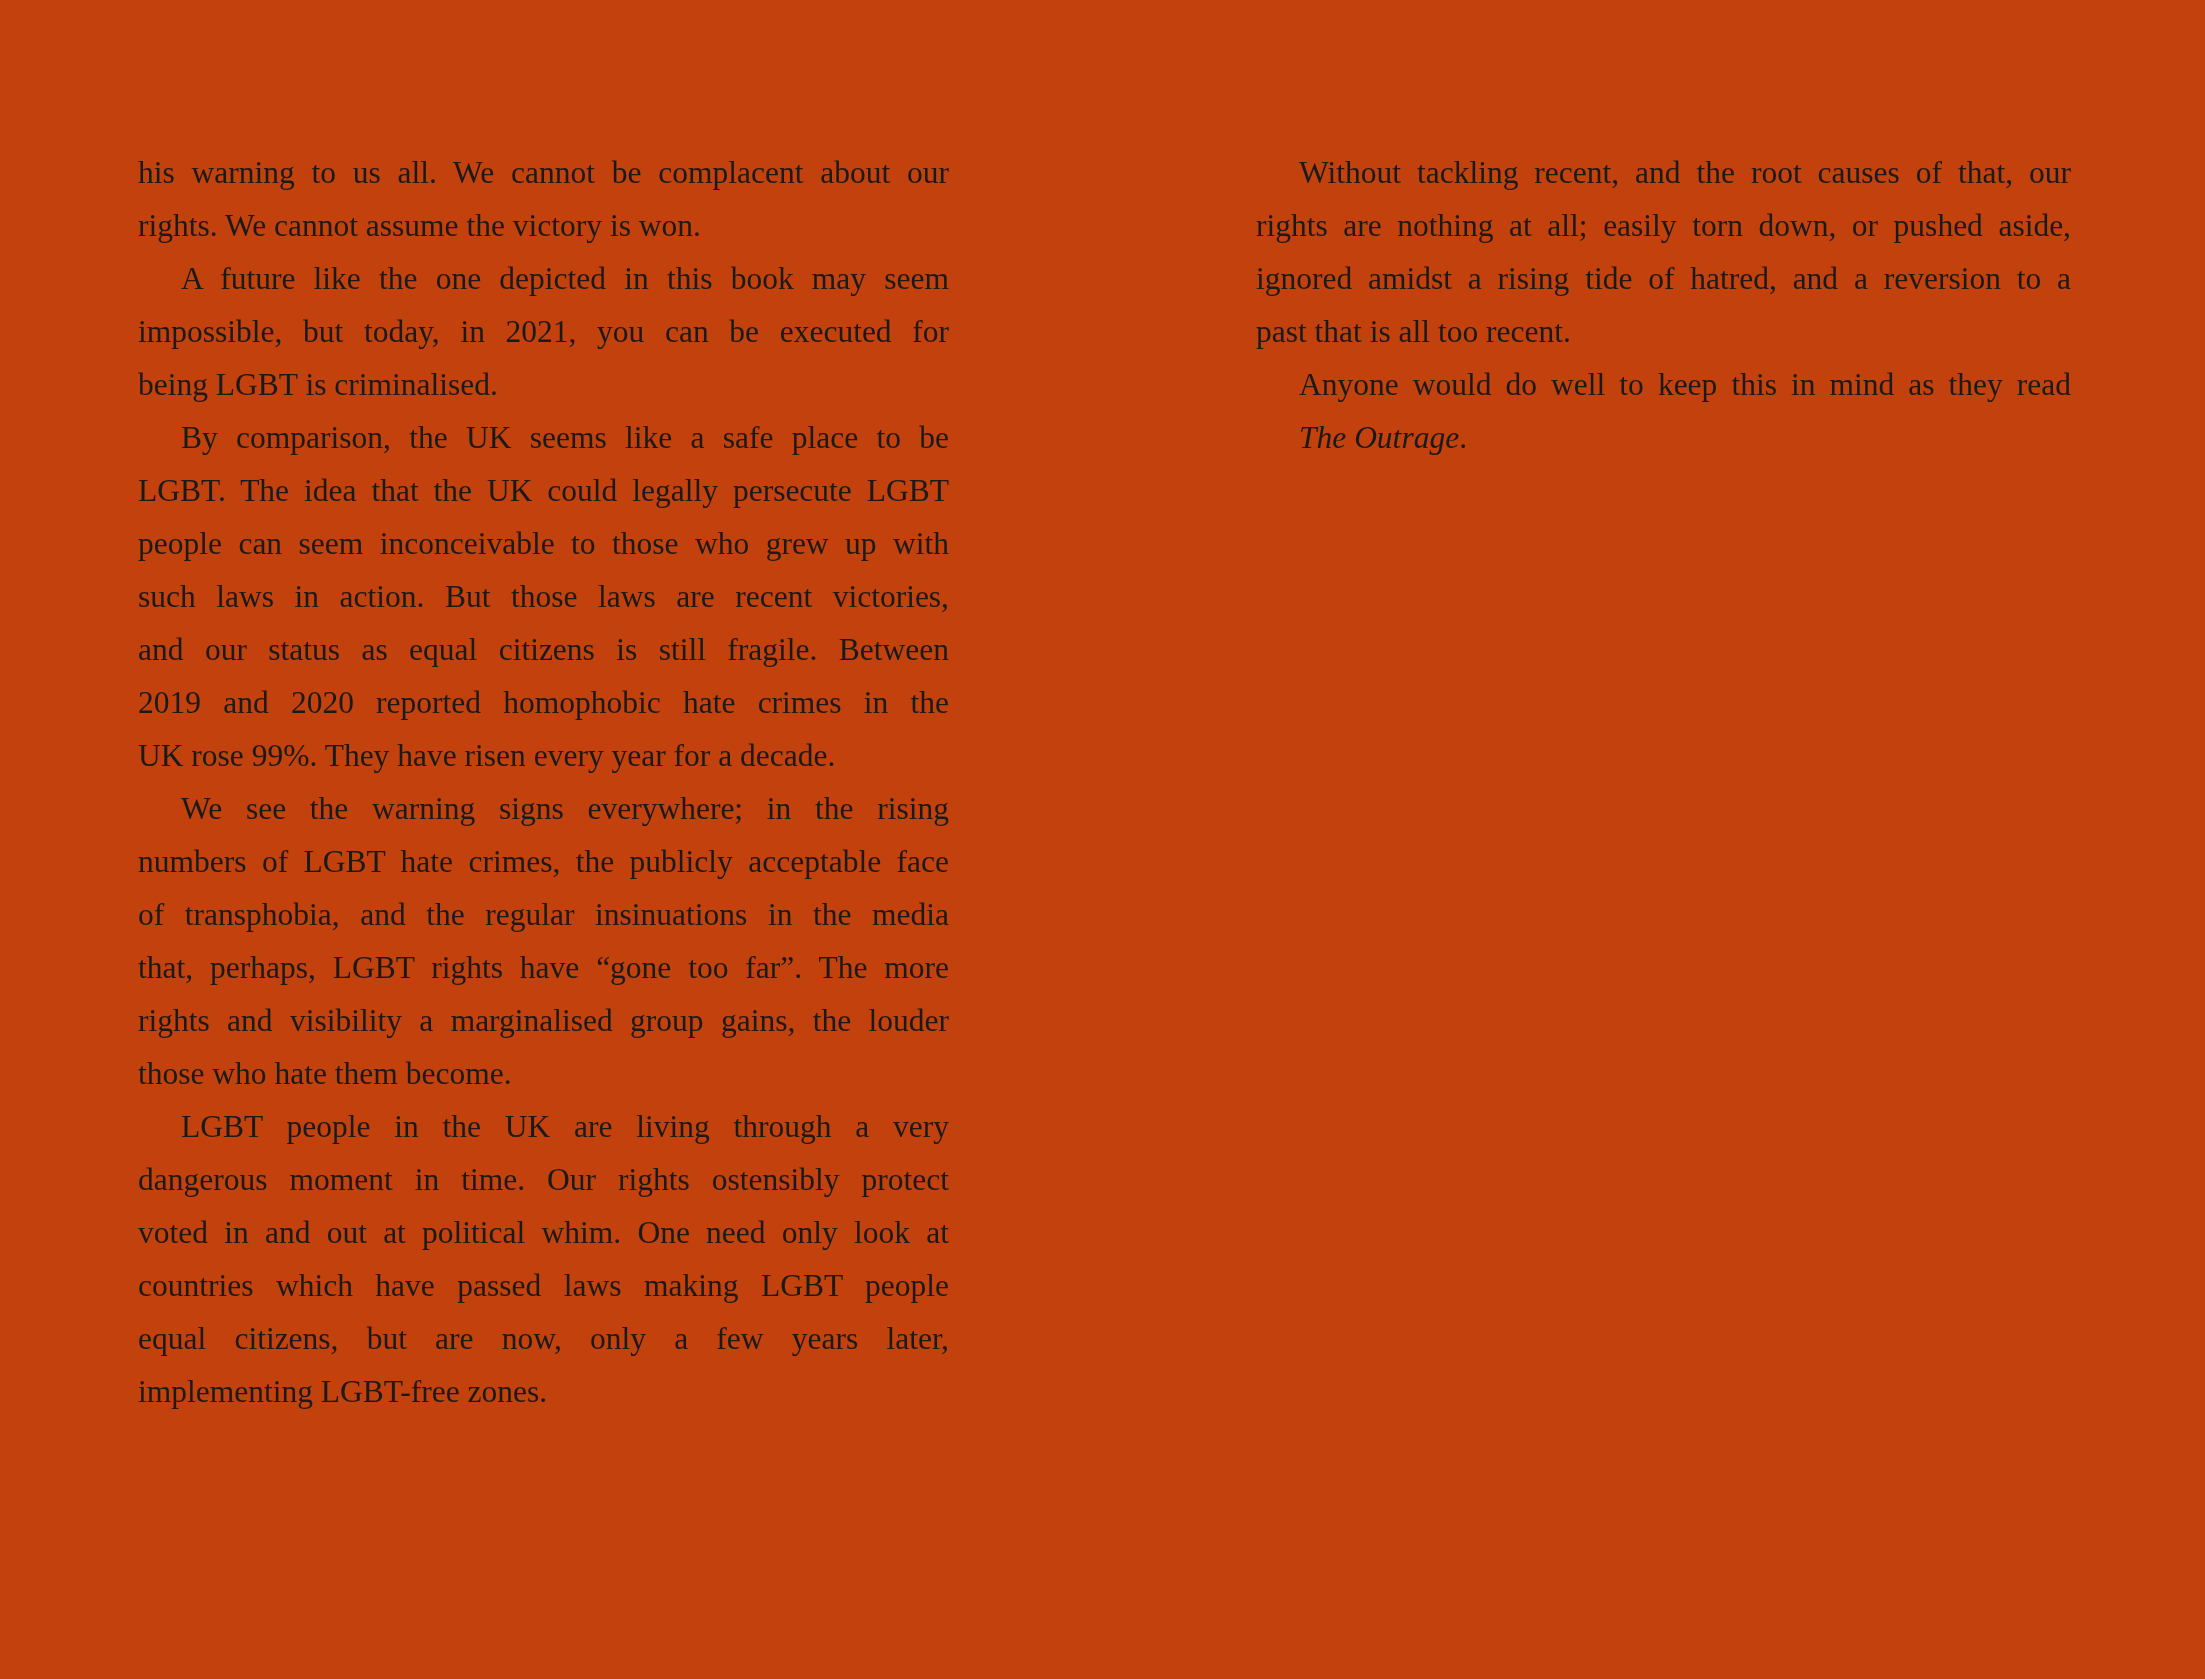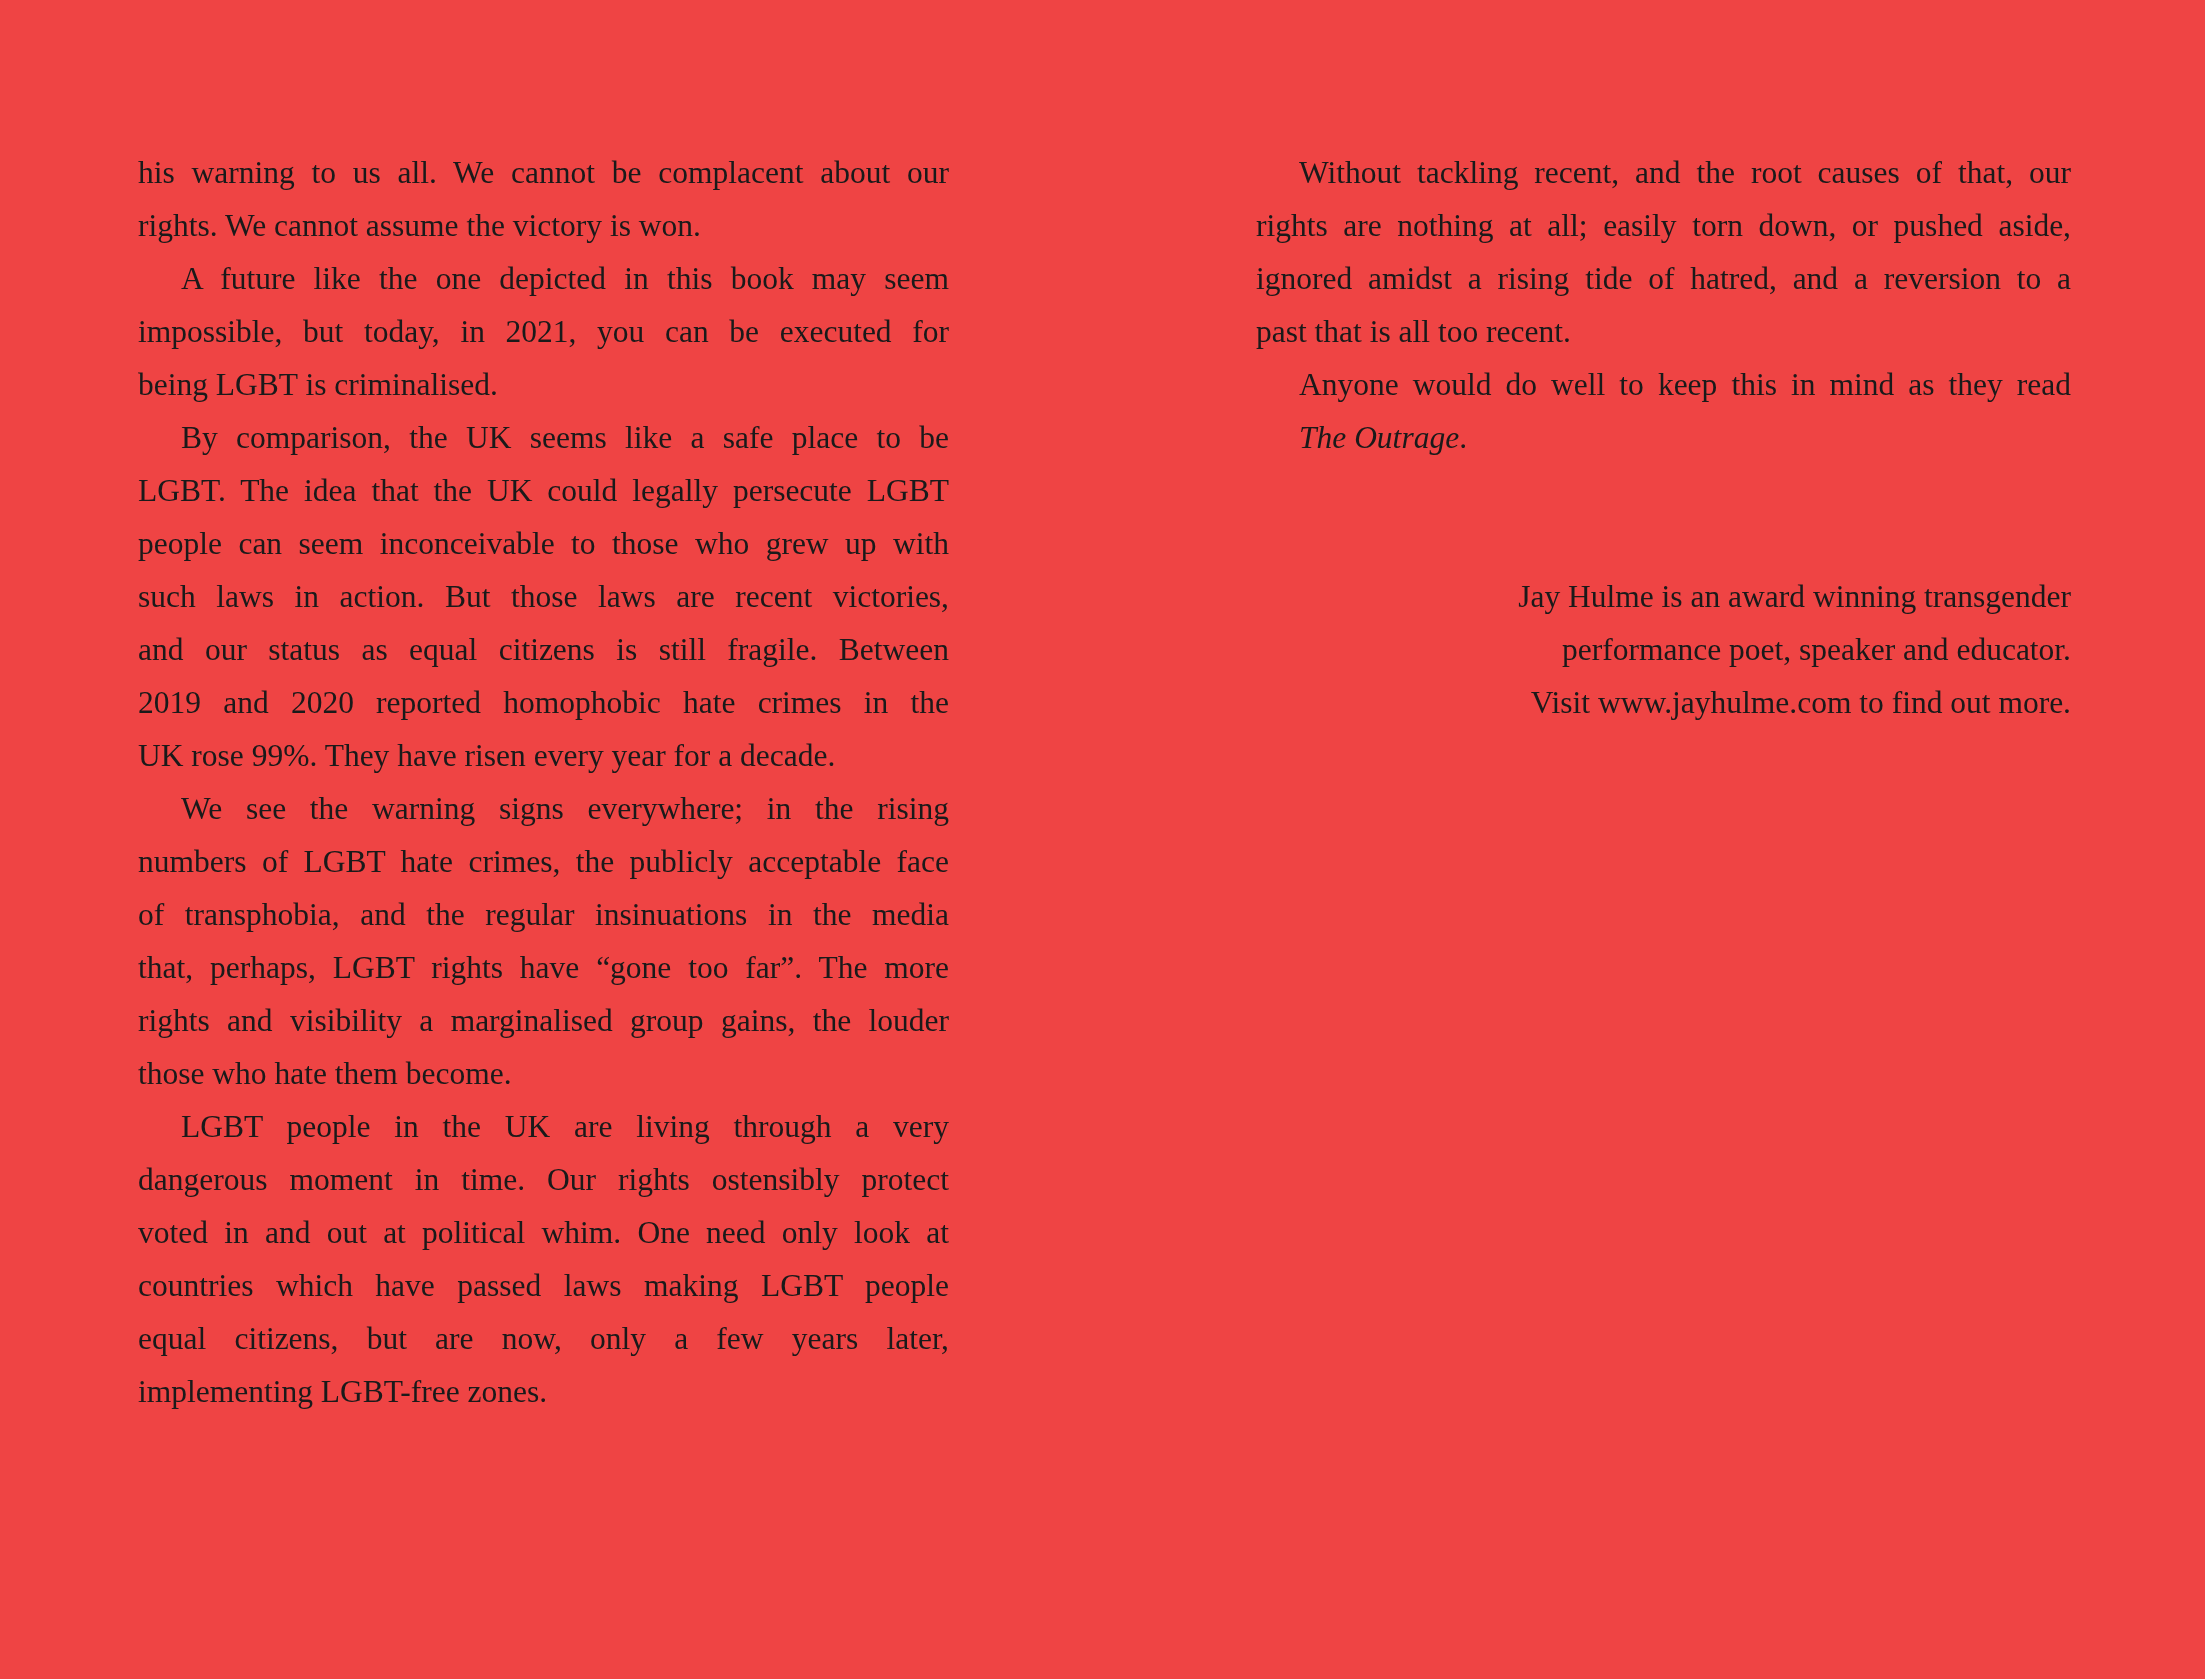--- a/index.html
+++ b/index.html
@@ -13,21 +13,21 @@
     font-family: "Liberation Serif", serif;
     color: #1a1a1a;
     position: relative;
     overflow: hidden;
   }
   .spread {
     position: absolute;
     left: 0; top: 0;
     width: 2205px;
     height: 1680px;
-    background: #ef4444;
+    background: #c2410c;
   }
   .text-col {
     position: absolute;
     top: 146px;
     font-size: 31.5px;
     line-height: 53px;
   }
   .left-col  { left: 138px;  width: 811px; }
   .right-col { left: 1256px; width: 815px; }
   .para { margin: 0; }
@@ -97,21 +97,16 @@
           <div class="line first">Without tackling recent, and the root causes of that, our</div>
           <div class="line">rights are nothing at all; easily torn down, or pushed aside,</div>
           <div class="line">ignored amidst a rising tide of hatred, and a reversion to a</div>
           <div class="line last">past that is all too recent.</div>
         </div>
         <div class="para indent">
           <div class="line first">Anyone would do well to keep this in mind as they read</div>
           <div class="line last"><span class="italic">The Outrage</span><span>.</span></div>
         </div>
       </div>
-    <div class="bio">
-        <div class="bio-line">Jay Hulme is an award winning transgender</div>
-        <div class="bio-line">performance poet, speaker and educator.</div>
-        <div class="bio-line">Visit www.jayhulme.com to find out more.</div>
-      </div>
   </div>
 
 </div>
 
 
 </body></html>

